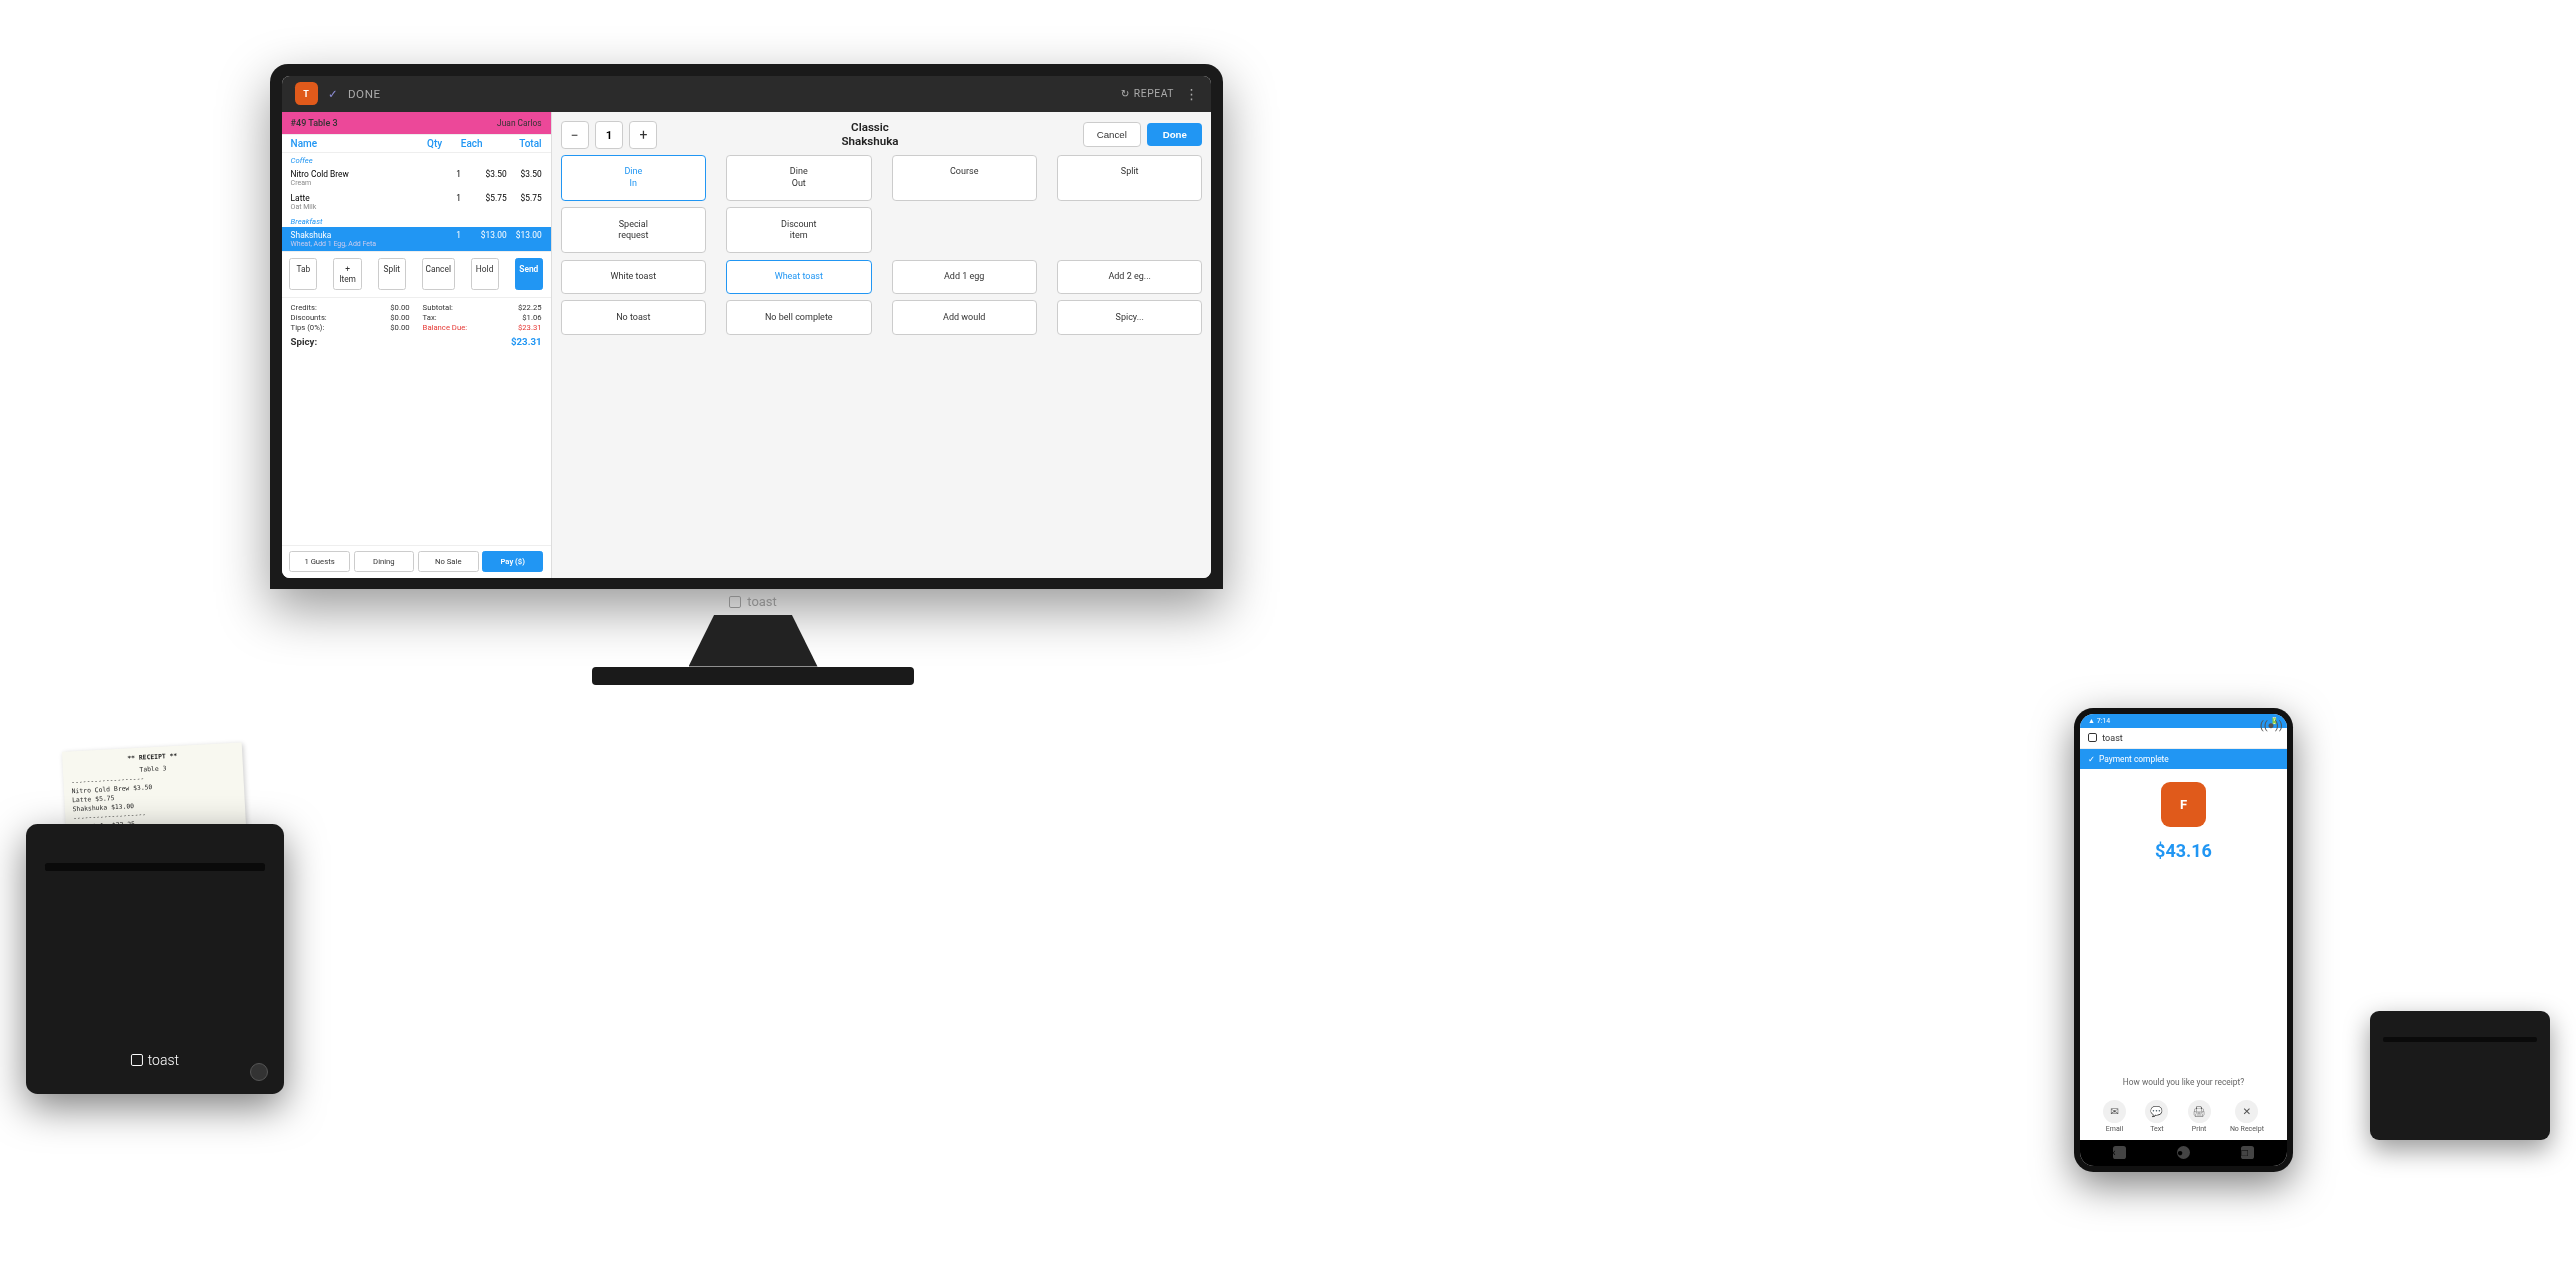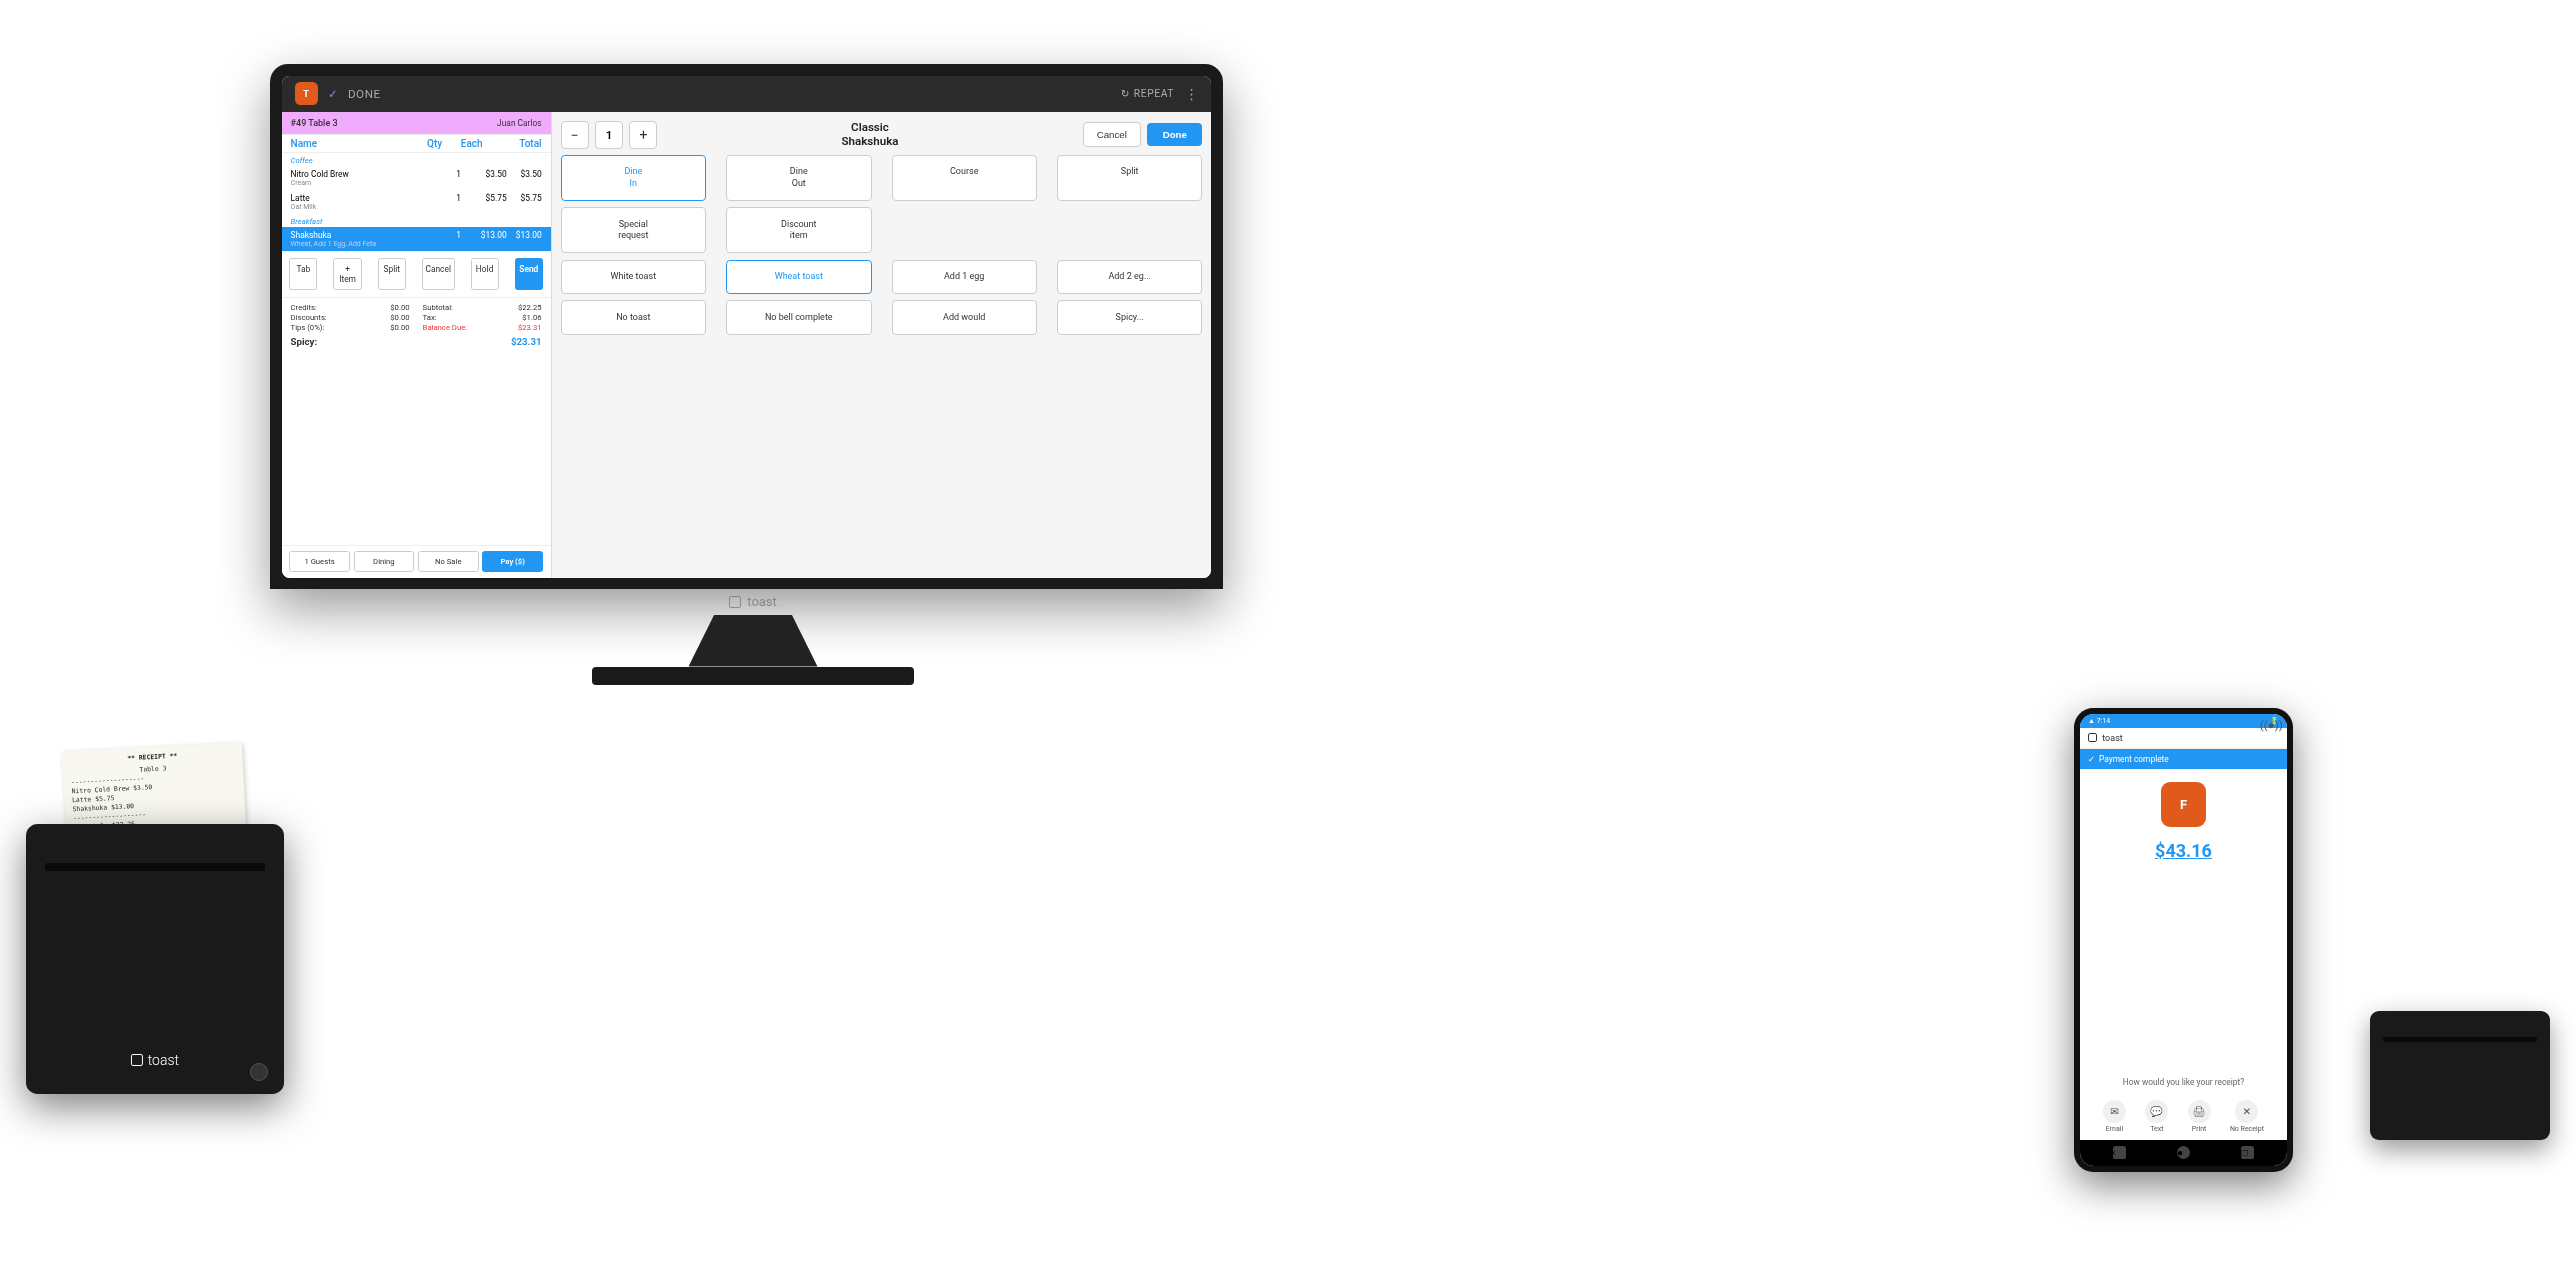--- a/index.html
+++ b/index.html
@@ -196,21 +196,21 @@
 
     
     .order-panel {
       width: 270px;
       background: #fff;
       display: flex;
       flex-direction: column;
       border-right: 0.6px solid #ddd;
     }
     .order-header {
-      background: #f0abfc;
+      background: #ec4899;
       padding: 6.4px 9px;
       border-bottom: 0.6px solid #eee;
       display: flex;
       justify-content: space-between;
       align-items: flex-start;
       font-size: 9px;
     }
     .order-header-left {
       color: #333;
       font-weight: 500;
@@ -472,21 +472,20 @@
       color: #fff;
       font-size: 14px;
       font-weight: bold;
     }
     .mobile-amount {
       text-align: center;
       font-size: 18px;
       font-weight: bold;
       color: #2196F3;
       margin-bottom: 13px;
-      text-decoration: underline;
     }
     .mobile-receipt-question {
       text-align: center;
       color: #666;
       font-size: 8.4px;
       margin: 6.4px 0;
       padding: 0 13px;
     }
     .mobile-receipt-options {
       display: flex;

